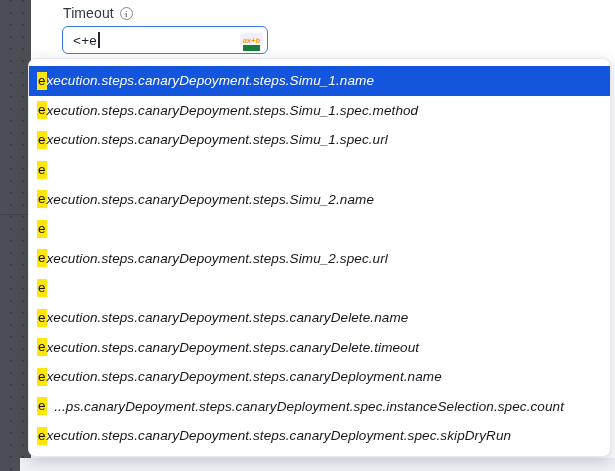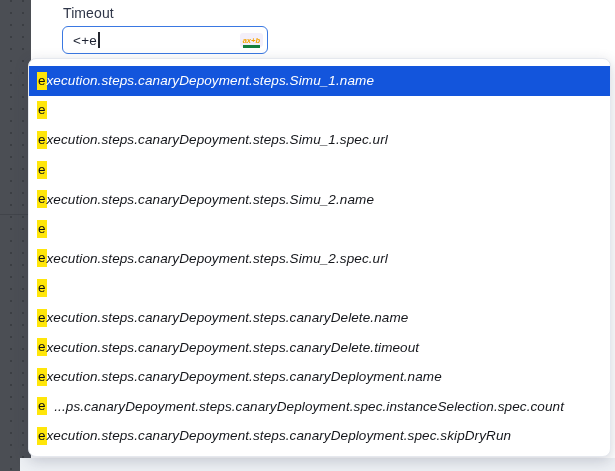--- a/index.html
+++ b/index.html
@@ -18,21 +18,21 @@
   }
   .canvas-seam{
     position:absolute;left:0;top:214px;width:31px;height:1px;
     background:#41444a;
   }
   
   .form-area{
     position:absolute;left:31px;top:0;right:0;height:58px;background:#ffffff;
   }
   .label-row{
-    position:absolute;left:32px;top:5px;display:flex;align-items:center;gap:6px;flex-direction:column;
+    position:absolute;left:32px;top:5px;display:flex;align-items:center;gap:6px;
   }
   .field-label{
     font-size:14px;color:#2f3648;font-weight:500;letter-spacing:.1px;
   }
   .info-icon{
     width:13px;height:13px;border:1.2px solid #80869c;border-radius:50%;
     color:#80869c;font-size:9px;line-height:13px;text-align:center;
     font-weight:700;font-family:"Liberation Serif", serif;display:inline-block;
     box-sizing:border-box;
   }
@@ -45,21 +45,21 @@
     font-size:13.5px;color:#1c2130;letter-spacing:.3px;white-space:pre;
   }
   .caret{
     width:1.5px;height:16px;background:#23262e;margin-left:1px;
   }
   .expr-badge{
     margin-left:auto;background:#f3effa;border-radius:3px;
     color:#f5a300;font-size:7.5px;font-weight:700;font-style:italic;
     padding:4px 3px 3px 3px;line-height:1;
   }
-  .expr-badge span{border-bottom:3px solid #15803d;padding-bottom:0;}
+  .expr-badge span{border-bottom:6px solid #15803d;padding-bottom:0;}
   
   .below-strip{
     position:absolute;left:20px;top:458px;right:0;height:13px;background:#edf0f4;
   }
   
   .dropdown{
     position:absolute;left:28px;top:58px;width:583px;height:399px;
     box-sizing:border-box;background:#ffffff;
     border:1px solid #e5e8ee;border-radius:8px;
     box-shadow:0 4px 14px rgba(50,55,80,.22);
@@ -98,20 +98,21 @@
 <div class="below-strip"></div>
 
 <div class="dropdown" id="dropdown">
   <div class="item selected">
     <span class="mark">e</span>
       <span class="rest">xecution.steps.canaryDepoyment.steps.Simu_1.name</span>
   </div>
 
   <div class="item">
     <span class="mark">e</span>
+      <span class="rest">xecution.steps.canaryDepoyment.steps.Simu_1.spec.method</span>
   </div>
 
   <div class="item">
     <span class="mark">e</span>
       <span class="rest">xecution.steps.canaryDepoyment.steps.Simu_1.spec.url</span>
   </div>
 
   <div class="item">
     <span class="mark">e</span>
   </div>

